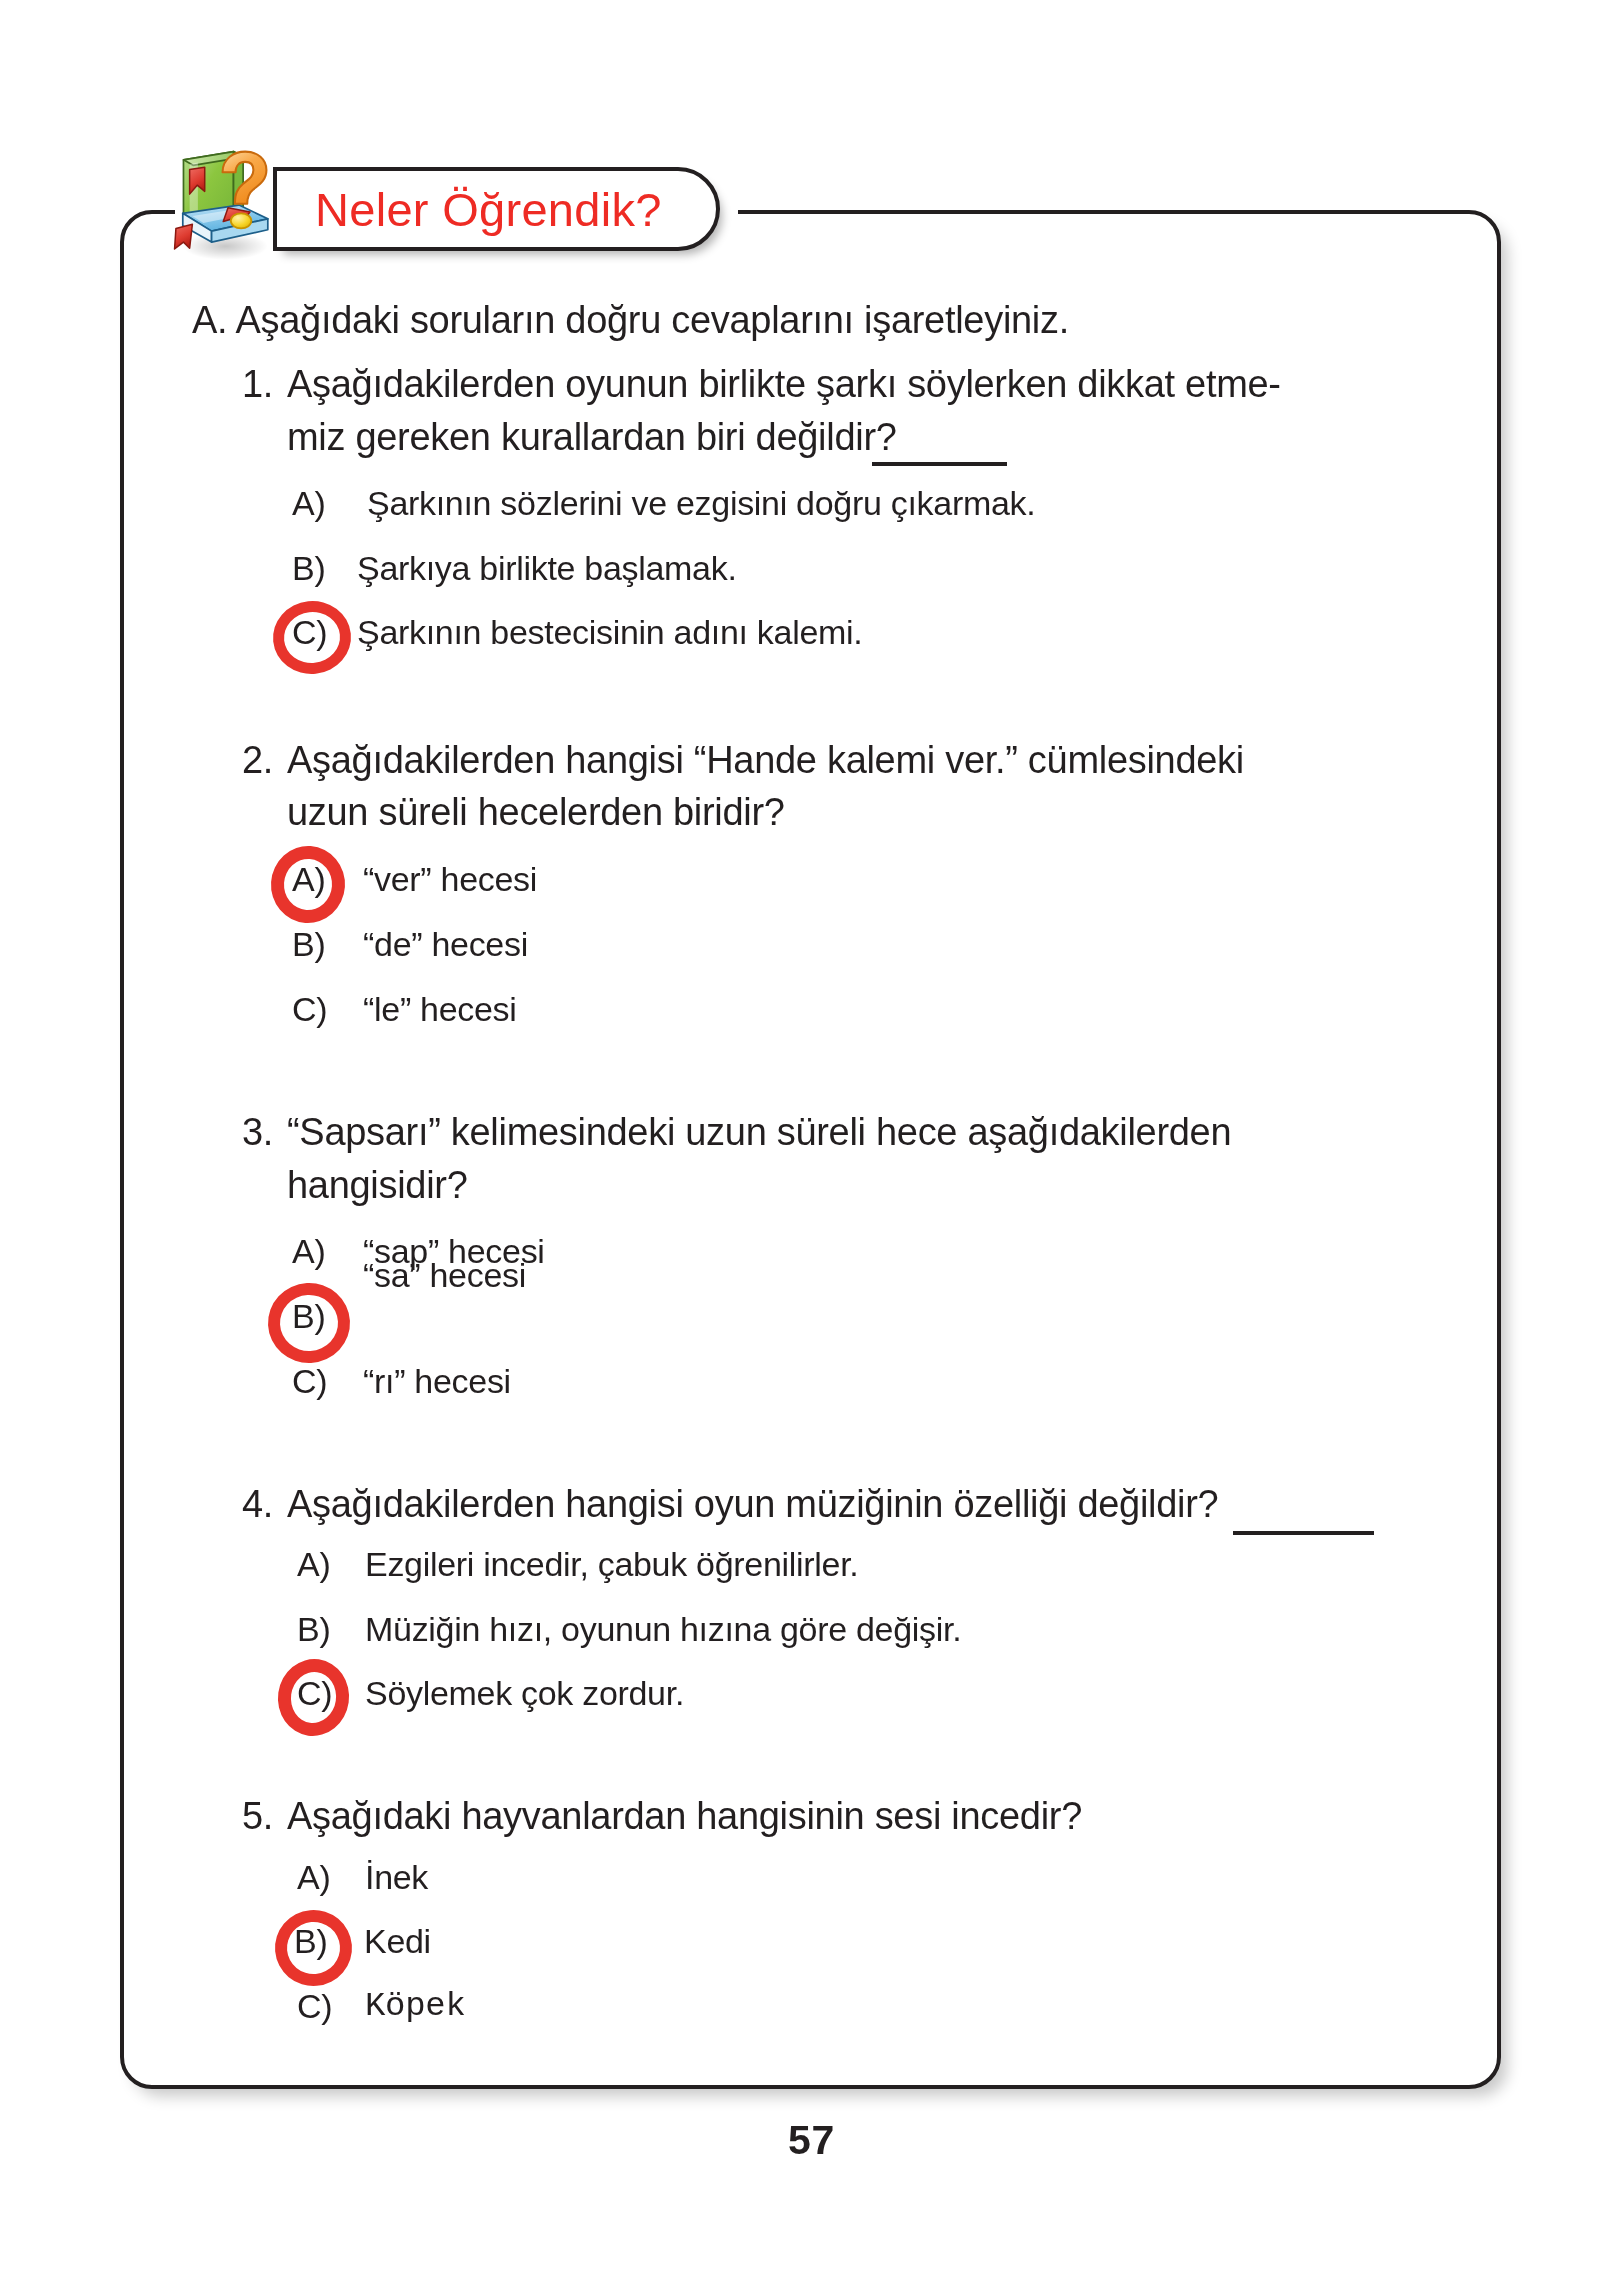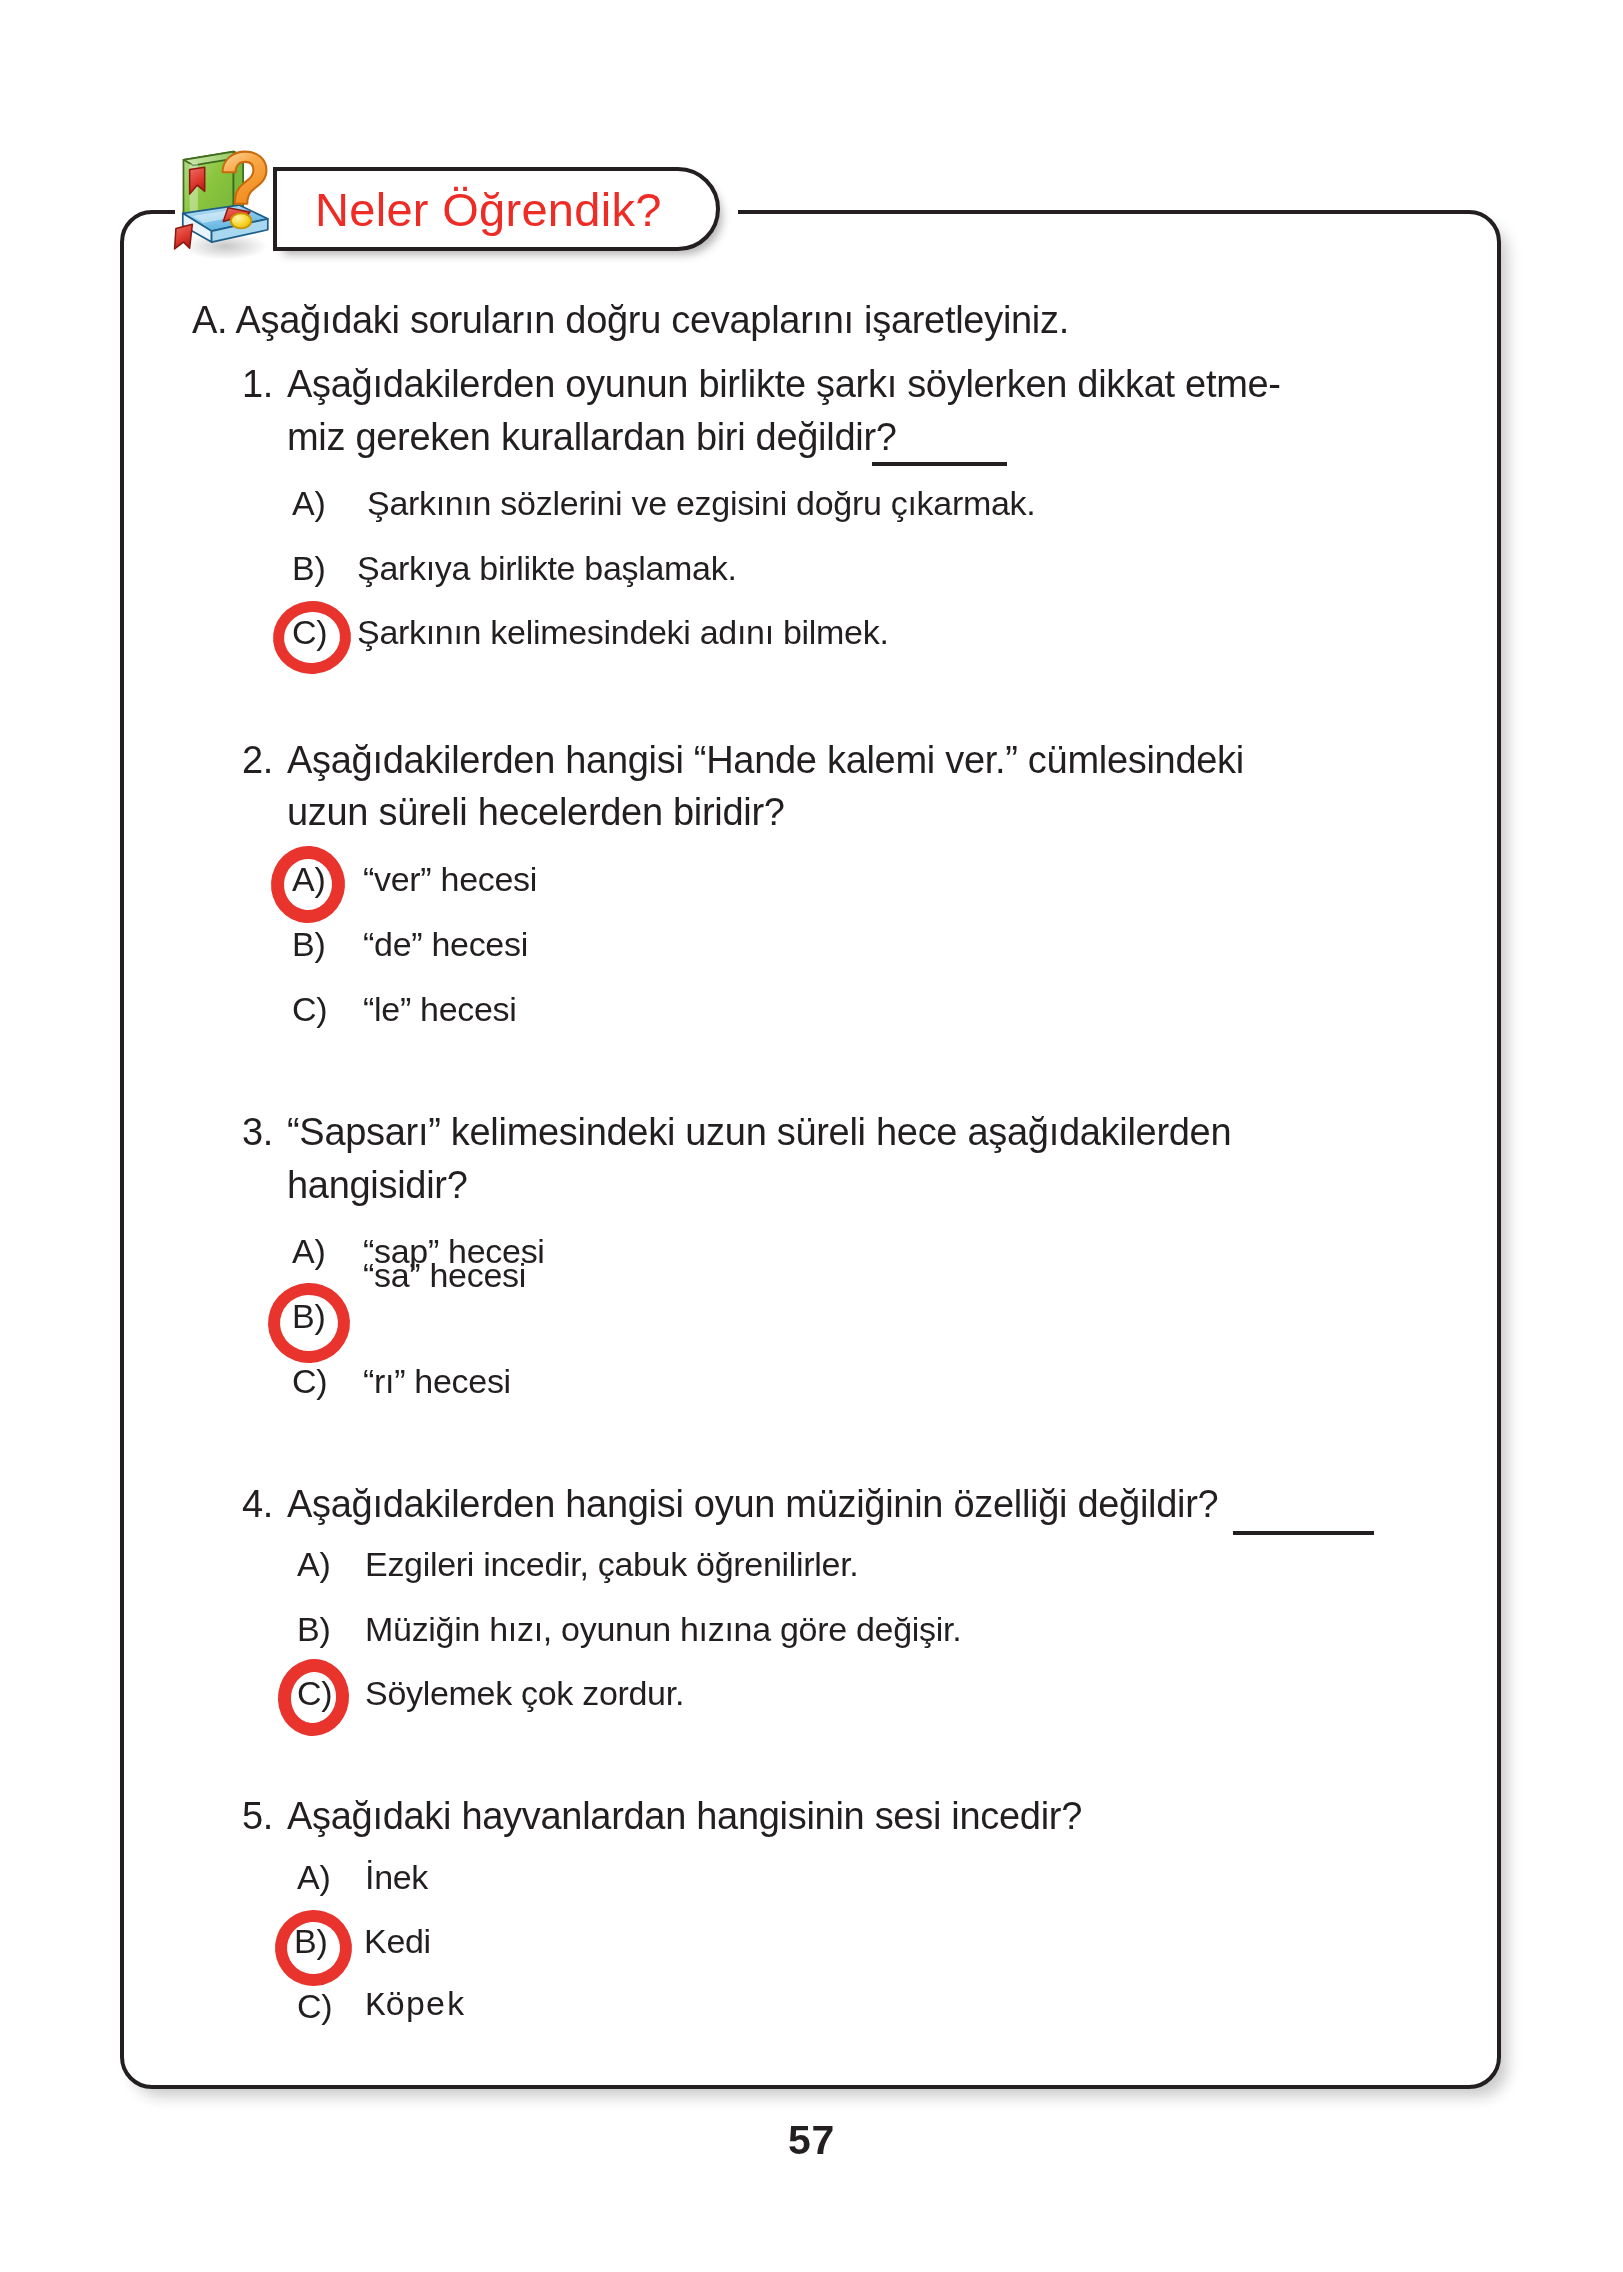--- a/index.html
+++ b/index.html
@@ -203,21 +203,21 @@
 <div class="txt q-line" style="left:287px; top:416px;">miz gereken kurallardan biri değildir?</div>
 <div class="uline" style="left:872px; top:462px; width:135px;"></div>
 
 <div class="txt opt-line" style="left:292px; top:484px;">A)</div>
 <div class="txt opt-line" style="left:357px; top:484px;margin-left:10px;">Şarkının sözlerini ve ezgisini doğru çıkarmak.</div>
 
 <div class="txt opt-line" style="left:292px; top:549px;">B)</div>
 <div class="txt opt-line" style="left:357px; top:549px;">Şarkıya birlikte başlamak.</div>
 
 <div class="txt opt-line" style="left:292px; top:613px;">C)</div>
-<div class="txt opt-line" style="left:357px; top:613px;">Şarkının kelimesindeki adını bilmek.</div>
+<div class="txt opt-line" style="left:357px; top:613px;">Şarkının bestecisinin adını kalemi.</div>
 <div class="mark-circle" style="left:273px; top:601px; width:78px; height:73px; border-width:11.7px; transform:rotate(-6deg);"></div>
 
 <div class="txt q-line" style="left:242px; top:739px;">2.</div>
 <div class="txt q-line" style="left:287px; top:739px;">Aşağıdakilerden hangisi “Hande kalemi ver.” cümlesindeki</div>
 <div class="txt q-line" style="left:287px; top:791px;">uzun süreli hecelerden biridir?</div>
 
 <div class="txt opt-line" style="left:292px; top:860px;">A)</div>
 <div class="txt opt-line" style="left:363px; top:860px;">“ver” hecesi</div>
 <div class="mark-circle" style="left:271px; top:846px; width:74px; height:77px; border-width:13.7px; transform:rotate(4deg);"></div>
 

